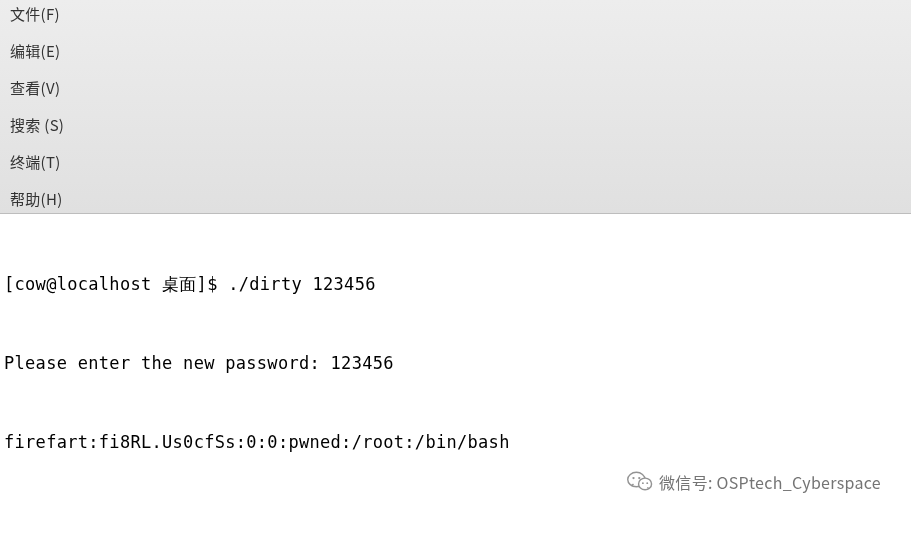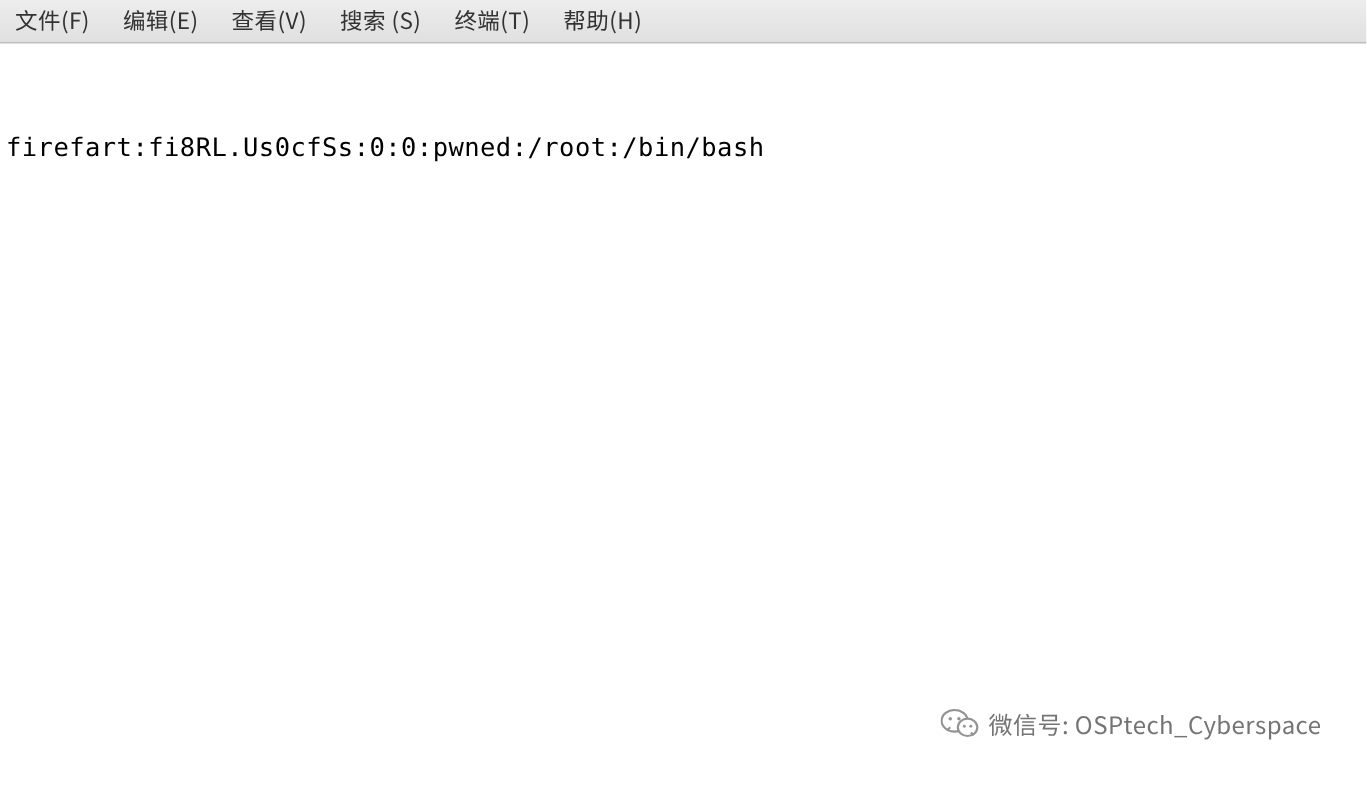--- a/index.html
+++ b/index.html
@@ -14,40 +14,40 @@
     .menubar {
       background: linear-gradient(to bottom, #ededed, #e0e0e0);
       border-bottom: 1px solid #bdbdbd;
       padding: 2px 6px 3px 6px;
       font-family: "WenQuanYi Micro Hei", "Noto Sans CJK SC", sans-serif;
       font-size: 15px;
       color: #333;
       display: flex;
       gap: 14px;
       user-select: none;
+      flex-direction: column;
     }
     .menu-item {
       padding: 1px 4px;
     }
     .terminal {
       padding: 4px 4px 0 4px;
       white-space: pre;
       line-height: 1.55;
       font-family: "DejaVu Sans Mono", "Liberation Mono", monospace;
     }
     .line {
       display: block;
       white-space: pre;
     }
     .watermark {
       position: absolute;
       right: 30px;
       top: 470px;
       display: flex;
-      align-items: center;
       gap: 6px;
       color: #666;
       font-family: "WenQuanYi Micro Hei", "Noto Sans CJK SC", sans-serif;
       font-size: 16px;
       opacity: 0.9;
       pointer-events: none;
     }
     .watermark-icon {
       width: 26px;
       height: 22px;
@@ -68,20 +68,22 @@
   <div class="menubar">
     <span class="menu-item">文件(F)</span>
     <span class="menu-item">编辑(E)</span>
     <span class="menu-item">查看(V)</span>
     <span class="menu-item">搜索 (S)</span>
     <span class="menu-item">终端(T)</span>
     <span class="menu-item">帮助(H)</span>
   </div>
 
   <div class="terminal">
+    <span class="line">[cow@localhost 桌面]$ ./dirty 123456</span>
+    <span class="line">Please enter the new password: 123456</span>
     <span class="line">firefart:fi8RL.Us0cfSs:0:0:pwned:/root:/bin/bash</span>
     <span class="line"></span>
     
     <span class="line"></span>
     
     <span class="line"></span>
     
     
   </div>
 

